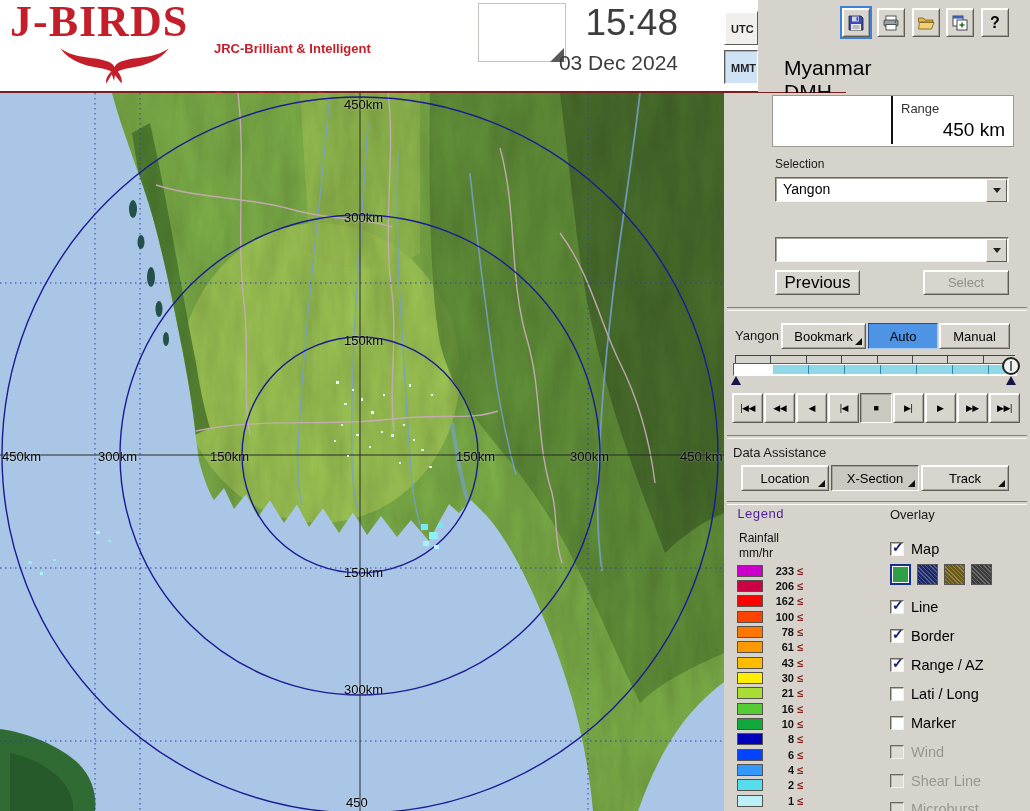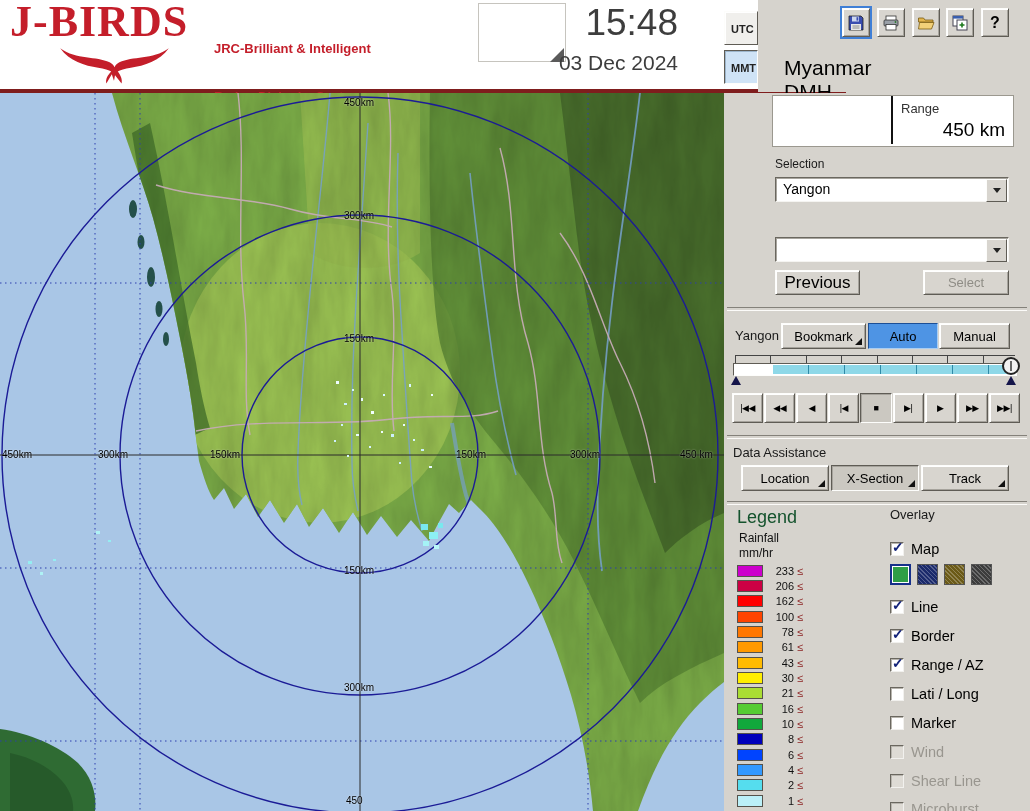--- a/index.html
+++ b/index.html
@@ -1,20 +1,20 @@
 <!DOCTYPE html>
 <html><head>
 <meta charset="utf-8">
 <style>
   html,body{margin:0;padding:0;}
   #screen{position:relative;width:1030px;height:811px;overflow:hidden;background:#d6d3cd;
     font-family:"Liberation Sans",sans-serif;-webkit-font-smoothing:antialiased;}
 
   
-  #header{position:absolute;left:0;top:0;width:846px;height:93px;background:#fff;border-bottom:4px solid #7f1d1d;box-sizing:border-box;}
+  #header{position:absolute;left:0;top:0;width:846px;height:93px;background:#fff;border-bottom:2px solid #7f1d1d;box-sizing:border-box;}
   #header-right-bg{position:absolute;left:758px;top:0;width:272px;height:92px;background:#d6d3cd;}
   #logo-title{position:absolute;left:10px;top:-4px;font-family:"Liberation Serif",serif;font-weight:700;font-size:44px;color:#c41e2a;letter-spacing:1px;}
   #logo-sub{position:absolute;left:214px;top:8px;color:#c41e2a;font-weight:700;font-size:13px;line-height:1.25;white-space:pre;}
   #eagle{position:absolute;left:12px;top:46px;width:205px;height:38px;}
   #clock-box{position:absolute;left:478px;top:3px;width:86px;height:57px;background:#fff;border:1px solid #c6c4be;}
   #clock-tri{position:absolute;left:550px;top:48px;width:0;height:0;border-left:14px solid transparent;border-bottom:14px solid #5a5a5a;}
   #time{position:absolute;left:558px;top:2px;width:120px;text-align:right;font-size:37px;color:#3d3d3d;}
   #date{position:absolute;left:550px;top:51px;width:128px;text-align:right;font-size:21px;color:#3d3d3d;}
   .tz-btn{position:absolute;left:724px;width:34px;height:34px;font-size:11px;font-weight:bold;color:#222;
     background:#f0efec;border:1px solid;border-color:#fdfdfb #5f5c55 #5f5c55 #fdfdfb;box-shadow:inset 1px 1px 0 #fff;text-align:center;line-height:32px;cursor:default;}
@@ -30,21 +30,21 @@
   .btn.mode-on{background:#4e94e4;border-color:#1c4f96 #a9cdf2 #a9cdf2 #1c4f96;box-shadow:none;}
   .btn.disabled{color:#8f8d86;}
   .corner-tri::after{content:"";position:absolute;right:3px;bottom:3px;width:0;height:0;
     border-left:7px solid transparent;border-bottom:7px solid #111;}
   .groove{position:absolute;left:3px;width:300px;height:2px;border-top:1px solid #84817a;border-bottom:1px solid #fcfbf9;}
 
   
   #map{position:absolute;left:0;top:93px;width:724px;height:718px;background:#a9c6e6;}
   #map svg{position:absolute;left:0;top:0;}
   #map-labels{position:absolute;left:0;top:0;width:724px;height:718px;pointer-events:none;}
-  .maplabel{position:absolute;font-size:10px;color:#000;white-space:nowrap;text-shadow:0 0 2px rgba(255,255,255,.6);}
+  .maplabel{position:absolute;font-size:13px;color:#000;white-space:nowrap;text-shadow:0 0 2px rgba(255,255,255,.6);}
 
   
   #zoomw{position:absolute;left:725px;top:95px;width:31px;height:201px;}
   .zbtn{position:absolute;left:0;width:30px;height:28px;display:flex;align-items:center;justify-content:center;padding:0;}
   #zoom-track{position:absolute;left:4px;top:31px;width:22px;height:138px;background:#dad7d1;border:1px solid;border-color:#6a675f #fff #fff #6a675f;}
   #zoom-thumb{position:absolute;left:2px;top:2px;width:16px;height:116px;background:#e9e7e2;border:1px solid;border-color:#fff #6a675f #6a675f #fff;}
 
   
   #panel{position:absolute;left:724px;top:93px;width:306px;height:718px;background:#d6d3cd;}
   #panel > *{position:absolute;}
@@ -76,25 +76,25 @@
   .rs-marker{position:absolute;top:21px;width:0;height:0;border-left:5px solid transparent;border-right:5px solid transparent;border-bottom:9px solid #15154a;}
   #rs-marker-l{left:-2px;} #rs-marker-r{right:1px;}
 
   #playback-row{left:8px;top:300px;width:288px;height:31px;display:flex;gap:1px;}
   .pbtn{flex:1;height:30px;font-size:9px;letter-spacing:-0.5px;padding:0;}
 
   #da-label{left:9px;top:352px;font-size:13px;color:#1a1a1a;}
   #da-row{left:0;top:372px;width:306px;height:28px;}
   .dabtn{position:absolute;top:0;width:88px;height:26px;font-size:13px;}
 
-  #legend-label{left:13px;top:414px;font-size:18px;color:#14532d;}
+  #legend-label{left:13px;top:414px;font-size:13px;color:#4c1d95;font-family:Liberation Mono, monospace;}
   #overlay-label{left:166px;top:414px;font-size:13px;color:#1a1a1a;}
   #rainfall1{left:15px;top:438px;font-size:12px;color:#111;}
   #rainfall2{left:15px;top:453px;font-size:12px;color:#111;}
-  #legend-rows{left:13px;top:470px;width:120px;}
+  #legend-rows{left:13px;top:470px;width:120px;font-weight:bold;}
   .lrow{display:flex;align-items:center;height:15.35px;}
   .lsw{width:26px;height:12px;border:1px solid #55524b;margin-right:5px;box-sizing:border-box;}
   .lval{width:26px;text-align:right;font-size:11px;color:#111;}
   .lop{margin-left:3px;font-size:11px;color:#8b2020;}
 
   #swatch-row{left:166px;top:471px;display:flex;gap:6px;}
   .msw{width:21px;height:21px;border:1px solid #555;position:relative;box-sizing:border-box;}
   .msw.textured::after{content:"";position:absolute;inset:0;background:repeating-linear-gradient(45deg,rgba(255,255,255,.25) 0 1px,transparent 1px 3px);}
   .msw.selected{border:2px solid #16308a;box-shadow:inset 0 0 0 1px #fff;}
 

